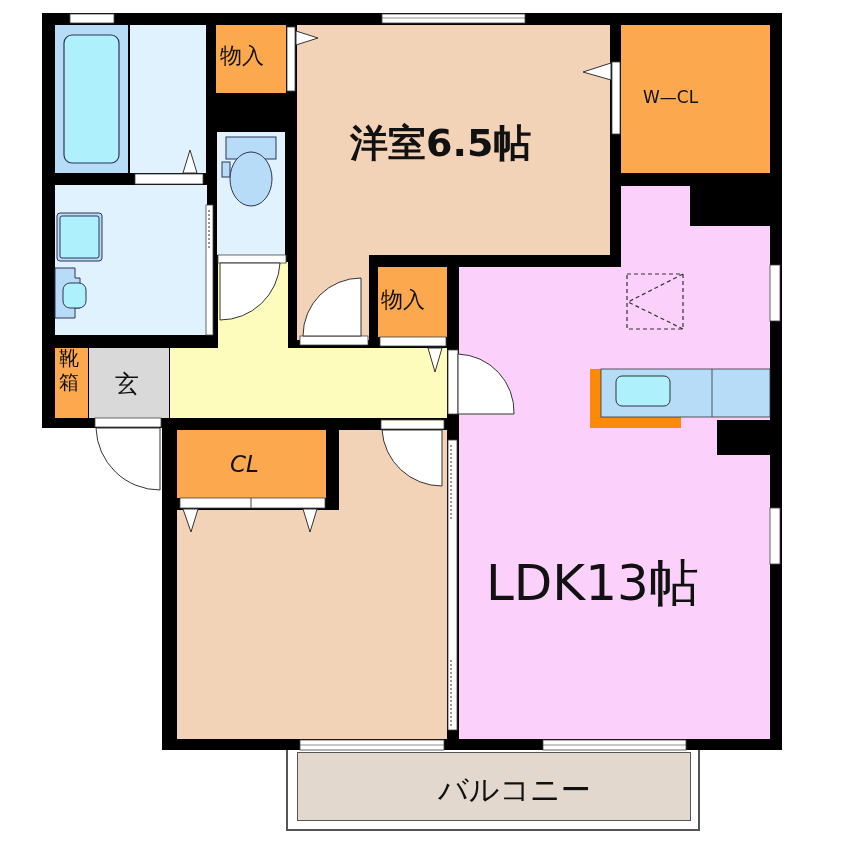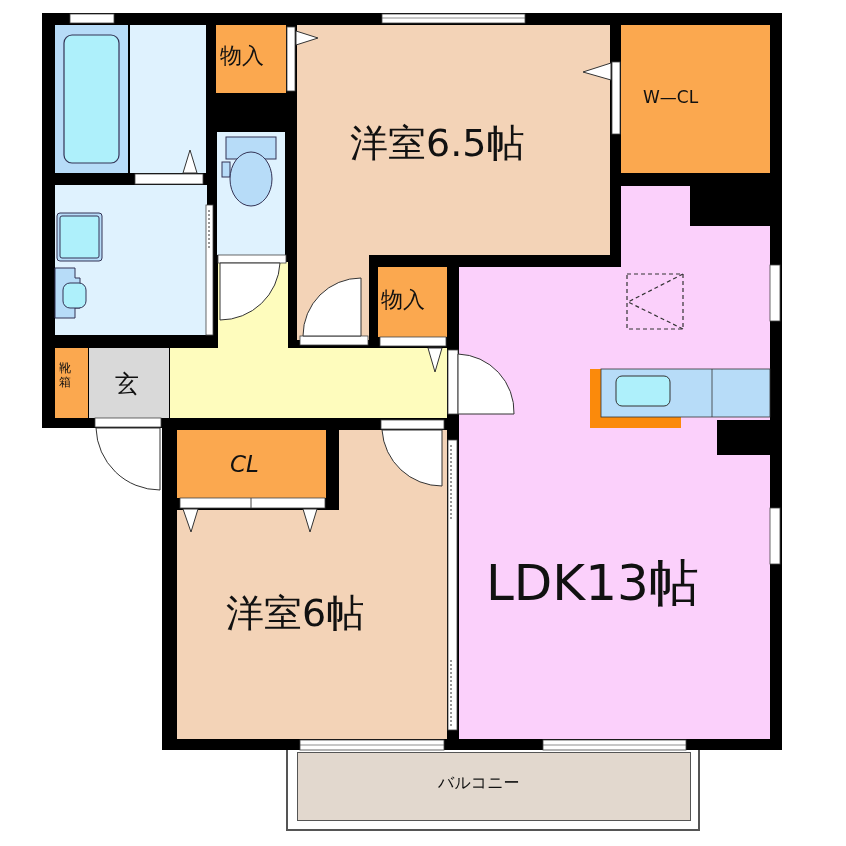--- a/index.html
+++ b/index.html
@@ -24,53 +24,52 @@
 
   <div class="room" style="left:55px;top:185px;width:152px;height:150px;background:#dff2fe;"></div>
 
   <div class="room" style="left:217px;top:132px;width:68px;height:123px;background:#dff2fe;"></div>
 
   <div class="room" style="left:216px;top:25px;width:70px;height:68px;background:#fba84f;"></div>
   <div class="label" style="left:220px;top:45px;font-size:22px;">物入</div>
 
   <div class="room" style="left:297px;top:25px;width:313px;height:230px;background:#f3d3b7;"></div>
   <div class="room" style="left:297px;top:250px;width:72px;height:90px;background:#f3d3b7;"></div>
-  <div class="label" style="left:350px;top:124px;font-size:38px;">洋室6.5帖</div>
+  <div class="label" style="left:350px;top:124px;font-size:38px;font-weight:bold;">洋室6.5帖</div>
 
   <div class="room" style="left:621px;top:25px;width:149px;height:148px;background:#fba84f;"></div>
   <div class="label" style="left:643px;top:89px;font-size:17px;">W—CL</div>
 
   <div class="room" style="left:621px;top:186px;width:69px;height:80px;background:#fbd0fb;"></div>
   <div class="room" style="left:621px;top:226px;width:149px;height:200px;background:#fbd0fb;"></div>
   <div class="room" style="left:459px;top:267px;width:311px;height:472px;background:#fbd0fb;"></div>
 
   <div class="room" style="left:717px;top:420px;width:55px;height:35px;background:#000;"></div>
   <div class="label" style="left:486px;top:558px;font-size:50px;">LDK13帖</div>
 
   <div class="room" style="left:378px;top:267px;width:69px;height:70px;background:#fba84f;"></div>
   <div class="label" style="left:381px;top:289px;font-size:22px;">物入</div>
 
   <div class="room" style="left:170px;top:348px;width:277px;height:70px;background:#fefcbd;"></div>
   <div class="room" style="left:218px;top:262px;width:70px;height:90px;background:#fefcbd;"></div>
 
   <div class="room" style="left:55px;top:348px;width:33px;height:70px;background:#fba84f;"></div>
-  <div class="label" style="left:59px;top:361px;font-size:12px;width:20px;white-space:normal;line-height:1.2;">靴箱</div>
+  <div class="label" style="left:59px;top:346px;font-size:20px;width:20px;white-space:normal;line-height:1.2;">靴箱</div>
   <div class="room" style="left:89px;top:348px;width:80px;height:70px;background:#d9d9d9;"></div>
   <div class="label" style="left:115px;top:372px;font-size:24px;">玄</div>
 
   <div class="room" style="left:177px;top:430px;width:149px;height:68px;background:#fba84f;"></div>
   <div class="label" style="left:230px;top:453px;font-size:23px;font-style:italic;">CL</div>
 
   <div class="room" style="left:177px;top:510px;width:270px;height:229px;background:#f3d3b7;"></div>
   <div class="room" style="left:339px;top:430px;width:108px;height:85px;background:#f3d3b7;"></div>
-  <div class="label" style="left:226px;top:594px;font-size:38px;">洋室6帖</div>
 
   <div class="room" style="left:286px;top:750px;width:414px;height:81px;border:2px solid #555;border-top:none;background:#fff;"></div>
   <div class="room" style="left:297px;top:752px;width:394px;height:69px;background:#e2d8ce;border:1px solid #555;"></div>
-  <div class="label" style="left:438px;top:775px;font-size:16px;">バルコニー</div>
+  <div class="label" style="left:438px;top:775px;font-size:30px;">バルコニー</div>
 
   <svg width="846" height="846" viewBox="0 0 846 846">
 
     <rect x="64" y="35" width="55" height="128" rx="8" fill="#aef0fb" stroke="#335" stroke-width="1.2"></rect>
 
     <rect x="57" y="213" width="45" height="48" rx="3" fill="#b7dcf8" stroke="#335" stroke-width="1"></rect>
     <rect x="60" y="216" width="39" height="42" rx="2" fill="#aef0fb" stroke="#335" stroke-width="1"></rect>
 
     <path d="M55 268 h20 v10 h5 v30 h-5 v10 h-20 z" fill="#b7dcf8" stroke="#335" stroke-width="1"></path>
     <rect x="63" y="283" width="23" height="25" rx="7" fill="#aef0fb" stroke="#335" stroke-width="1"></rect>

